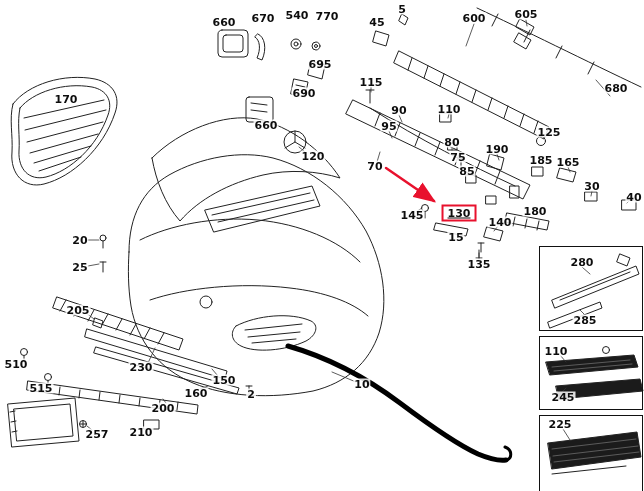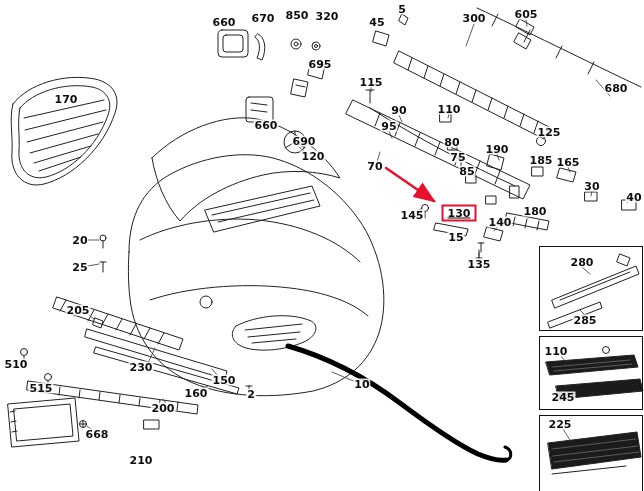--- a/index.html
+++ b/index.html
@@ -195,29 +195,29 @@
       <g>
         <path d="M386,168 L434,201" stroke="#e8112d" stroke-width="2.5" marker-end="url(#arrowhead)"></path>
       </g>
 
     </g>
   </svg>
 
   <div class="label-layer">
       <span class="part-label" style="left: 224px; top: 22px;">660</span>
       <span class="part-label" style="left: 263px; top: 18px;">670</span>
-      <span class="part-label" style="left: 297px; top: 15px;">850</span>
-      <span class="part-label" style="left: 327px; top: 16px;">320</span>
+      <span class="part-label" style="left: 297px; top: 15px;">540</span>
+      <span class="part-label" style="left: 327px; top: 16px;">770</span>
       <span class="part-label" style="left: 377px; top: 22px;">45</span>
       <span class="part-label" style="left: 402px; top: 9px;">5</span>
-      <span class="part-label" style="left: 474px; top: 18px;">300</span>
+      <span class="part-label" style="left: 474px; top: 18px;">600</span>
       <span class="part-label" style="left: 526px; top: 14px;">605</span>
       <span class="part-label" style="left: 320px; top: 64px;">695</span>
       <span class="part-label" style="left: 371px; top: 82px;">115</span>
-      <span class="part-label" style="left: 304px; top: 93px; margin-top: 48px;">690</span>
+      <span class="part-label" style="left: 304px; top: 93px;">690</span>
       <span class="part-label" style="left: 616px; top: 88px;">680</span>
       <span class="part-label" style="left: 66px; top: 99px;">170</span>
       <span class="part-label" style="left: 266px; top: 125px;">660</span>
       <span class="part-label" style="left: 313px; top: 156px;">120</span>
       <span class="part-label" style="left: 399px; top: 110px;">90</span>
       <span class="part-label" style="left: 389px; top: 126px;">95</span>
       <span class="part-label" style="left: 375px; top: 166px;">70</span>
       <span class="part-label" style="left: 449px; top: 109px;">110</span>
       <span class="part-label" style="left: 452px; top: 142px;">80</span>
       <span class="part-label" style="left: 458px; top: 157px;">75</span>
@@ -238,22 +238,22 @@
       <span class="part-label" style="left: 80px; top: 267px;">25</span>
       <span class="part-label" style="left: 78px; top: 310px;">205</span>
       <span class="part-label" style="left: 141px; top: 367px;">230</span>
       <span class="part-label" style="left: 224px; top: 380px;">150</span>
       <span class="part-label" style="left: 196px; top: 393px;">160</span>
       <span class="part-label" style="left: 251px; top: 394px;">2</span>
       <span class="part-label" style="left: 362px; top: 384px;">10</span>
       <span class="part-label" style="left: 16px; top: 364px;">510</span>
       <span class="part-label" style="left: 41px; top: 388px;">515</span>
       <span class="part-label" style="left: 163px; top: 408px;">200</span>
-      <span class="part-label" style="left: 97px; top: 434px;">668</span>
-      <span class="part-label" style="left: 141px; top: 432px; margin-top: 28px;">210</span>
+      <span class="part-label" style="left: 97px; top: 434px;">257</span>
+      <span class="part-label" style="left: 141px; top: 432px;">210</span>
       <div class="inset-box" style="left: 539px; top: 246px; width: 104px; height: 85px;"></div>
       <span class="part-label" style="left: 582px; top: 262px;">280</span>
       <span class="part-label" style="left: 585px; top: 320px;">285</span>
       <div class="inset-box" style="left: 539px; top: 336px; width: 104px; height: 74px;"></div>
       <span class="part-label" style="left: 556px; top: 351px;">110</span>
       <span class="part-label" style="left: 563px; top: 397px;">245</span>
       <div class="inset-box" style="left: 539px; top: 415px; width: 104px; height: 80px;"></div>
       <span class="part-label" style="left: 560px; top: 424px;">225</span>
     </div>
 

